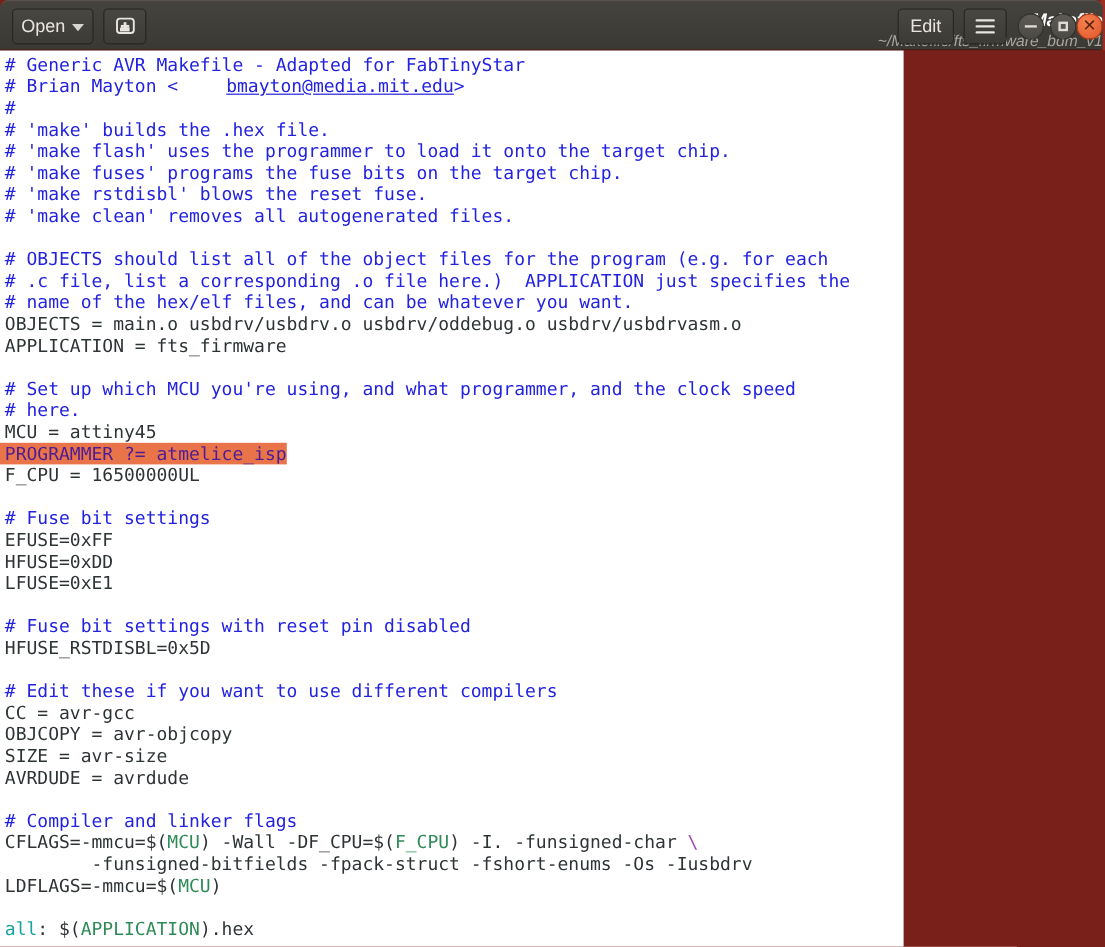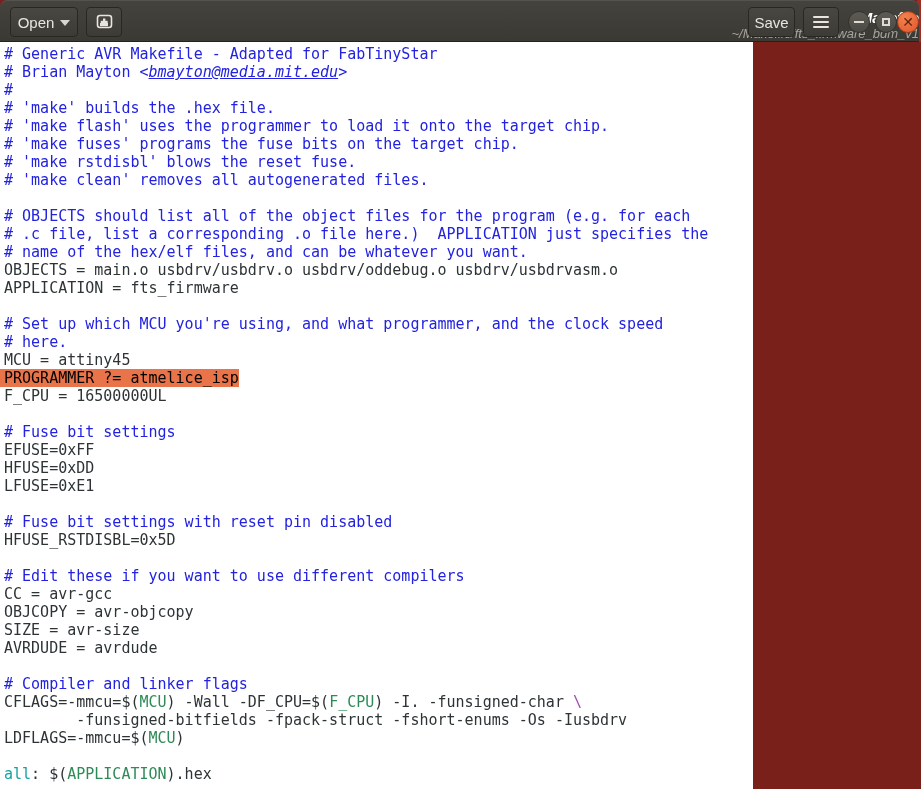--- a/index.html
+++ b/index.html
@@ -93,24 +93,24 @@
     color: var(--plain-color, #2e3436);
     padding: 3px 0 0 4px;
     white-space: pre;
   }
   .line { height: 18px; }
   .comment { color: var(--comment-color, #2222e0); }
   .plain   { color: var(--plain-color, #2e3436); }
   .var     { color: var(--var-color, #2e8b57); font-weight: normal; }
   .target  { color: var(--target-color, #17a2a2); }
   .esc     { color: var(--esc-color, #a347ba); }
-  .email   { color: var(--comment-color, #2222e0); font-style: italic; text-decoration: underline; }
+  .email   { color: var(--comment-color, #2222e0); text-decoration: underline; margin-left: 40px; }
   .hl      {
     background: var(--selection-color, #ea744a);
-    color: #000000;
+    color: #4c1d95;
     margin-left: -4px; padding-left: 4px;
   }
 </style>
 </head>
 <body>
 
 <div id="window">
 
   <div id="corner-left"></div>
   <div id="corner-right"></div>
@@ -133,21 +133,21 @@
         <rect x="5.7" y="6.8" width="7" height="2.4" fill="#e8e5e1"></rect>
       </svg>
     </div>
 
     <div id="title-block">
       <div id="window-title">Makefile</div>
       <div id="window-subtitle">~/Makefile/fts_firmware_bdm_v1</div>
     </div>
 
     <div class="hbtn" id="save-button">
-      <span>Save</span>
+      <span>Edit</span>
     </div>
 
     <div class="hbtn" id="menu-button">
       <span class="menu-glyph"></span>
     </div>
 
     <div class="wc" id="wc-min">
       <span class="wc-min-glyph"></span>
     </div>
     <div class="wc" id="wc-max">

